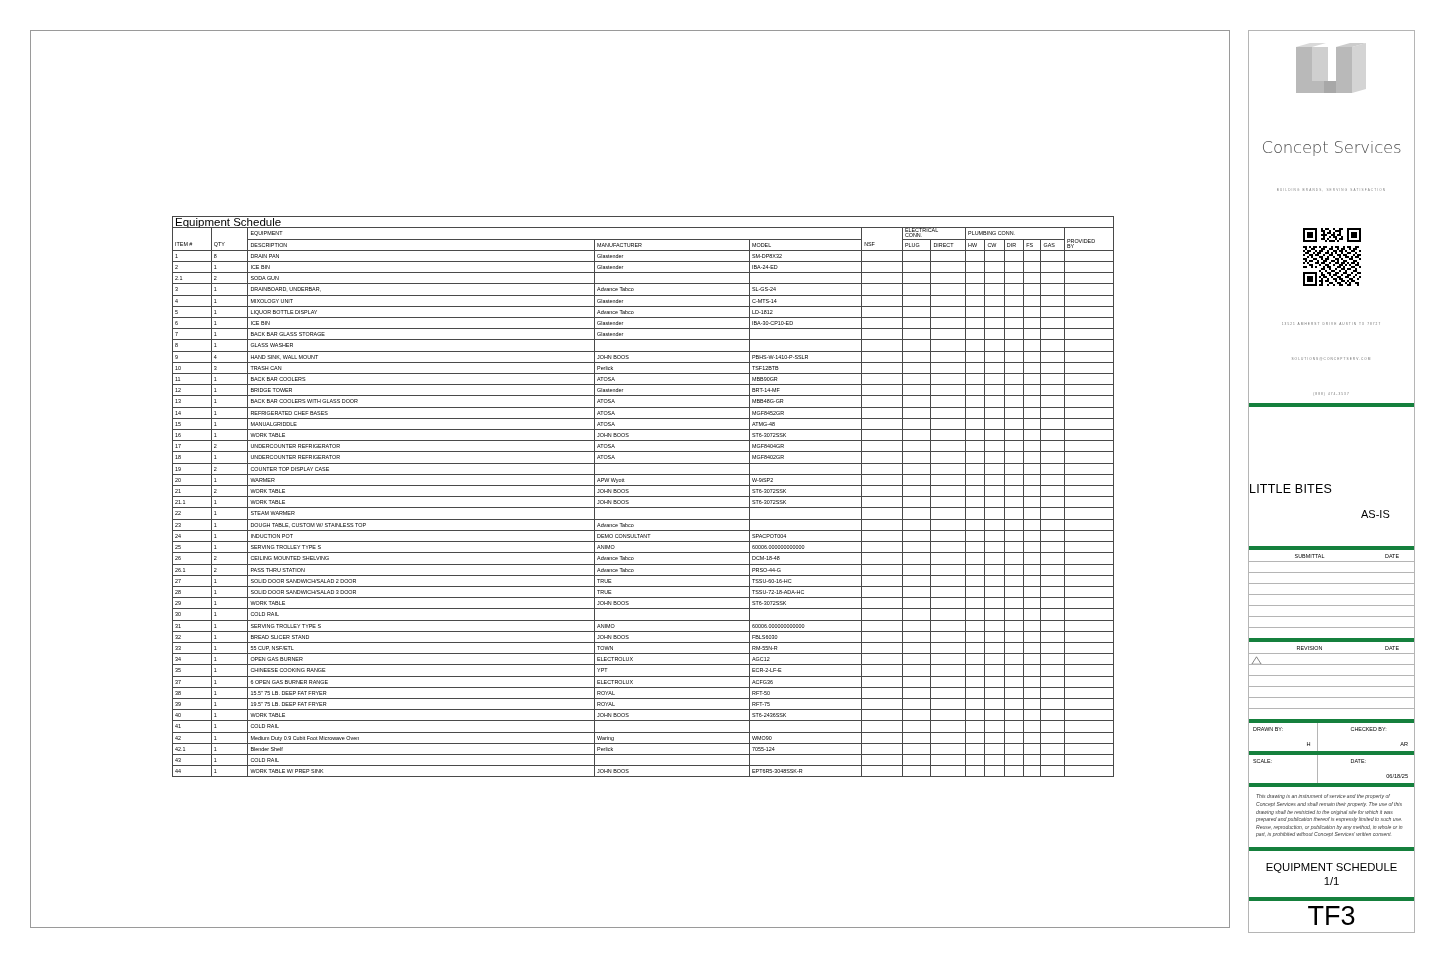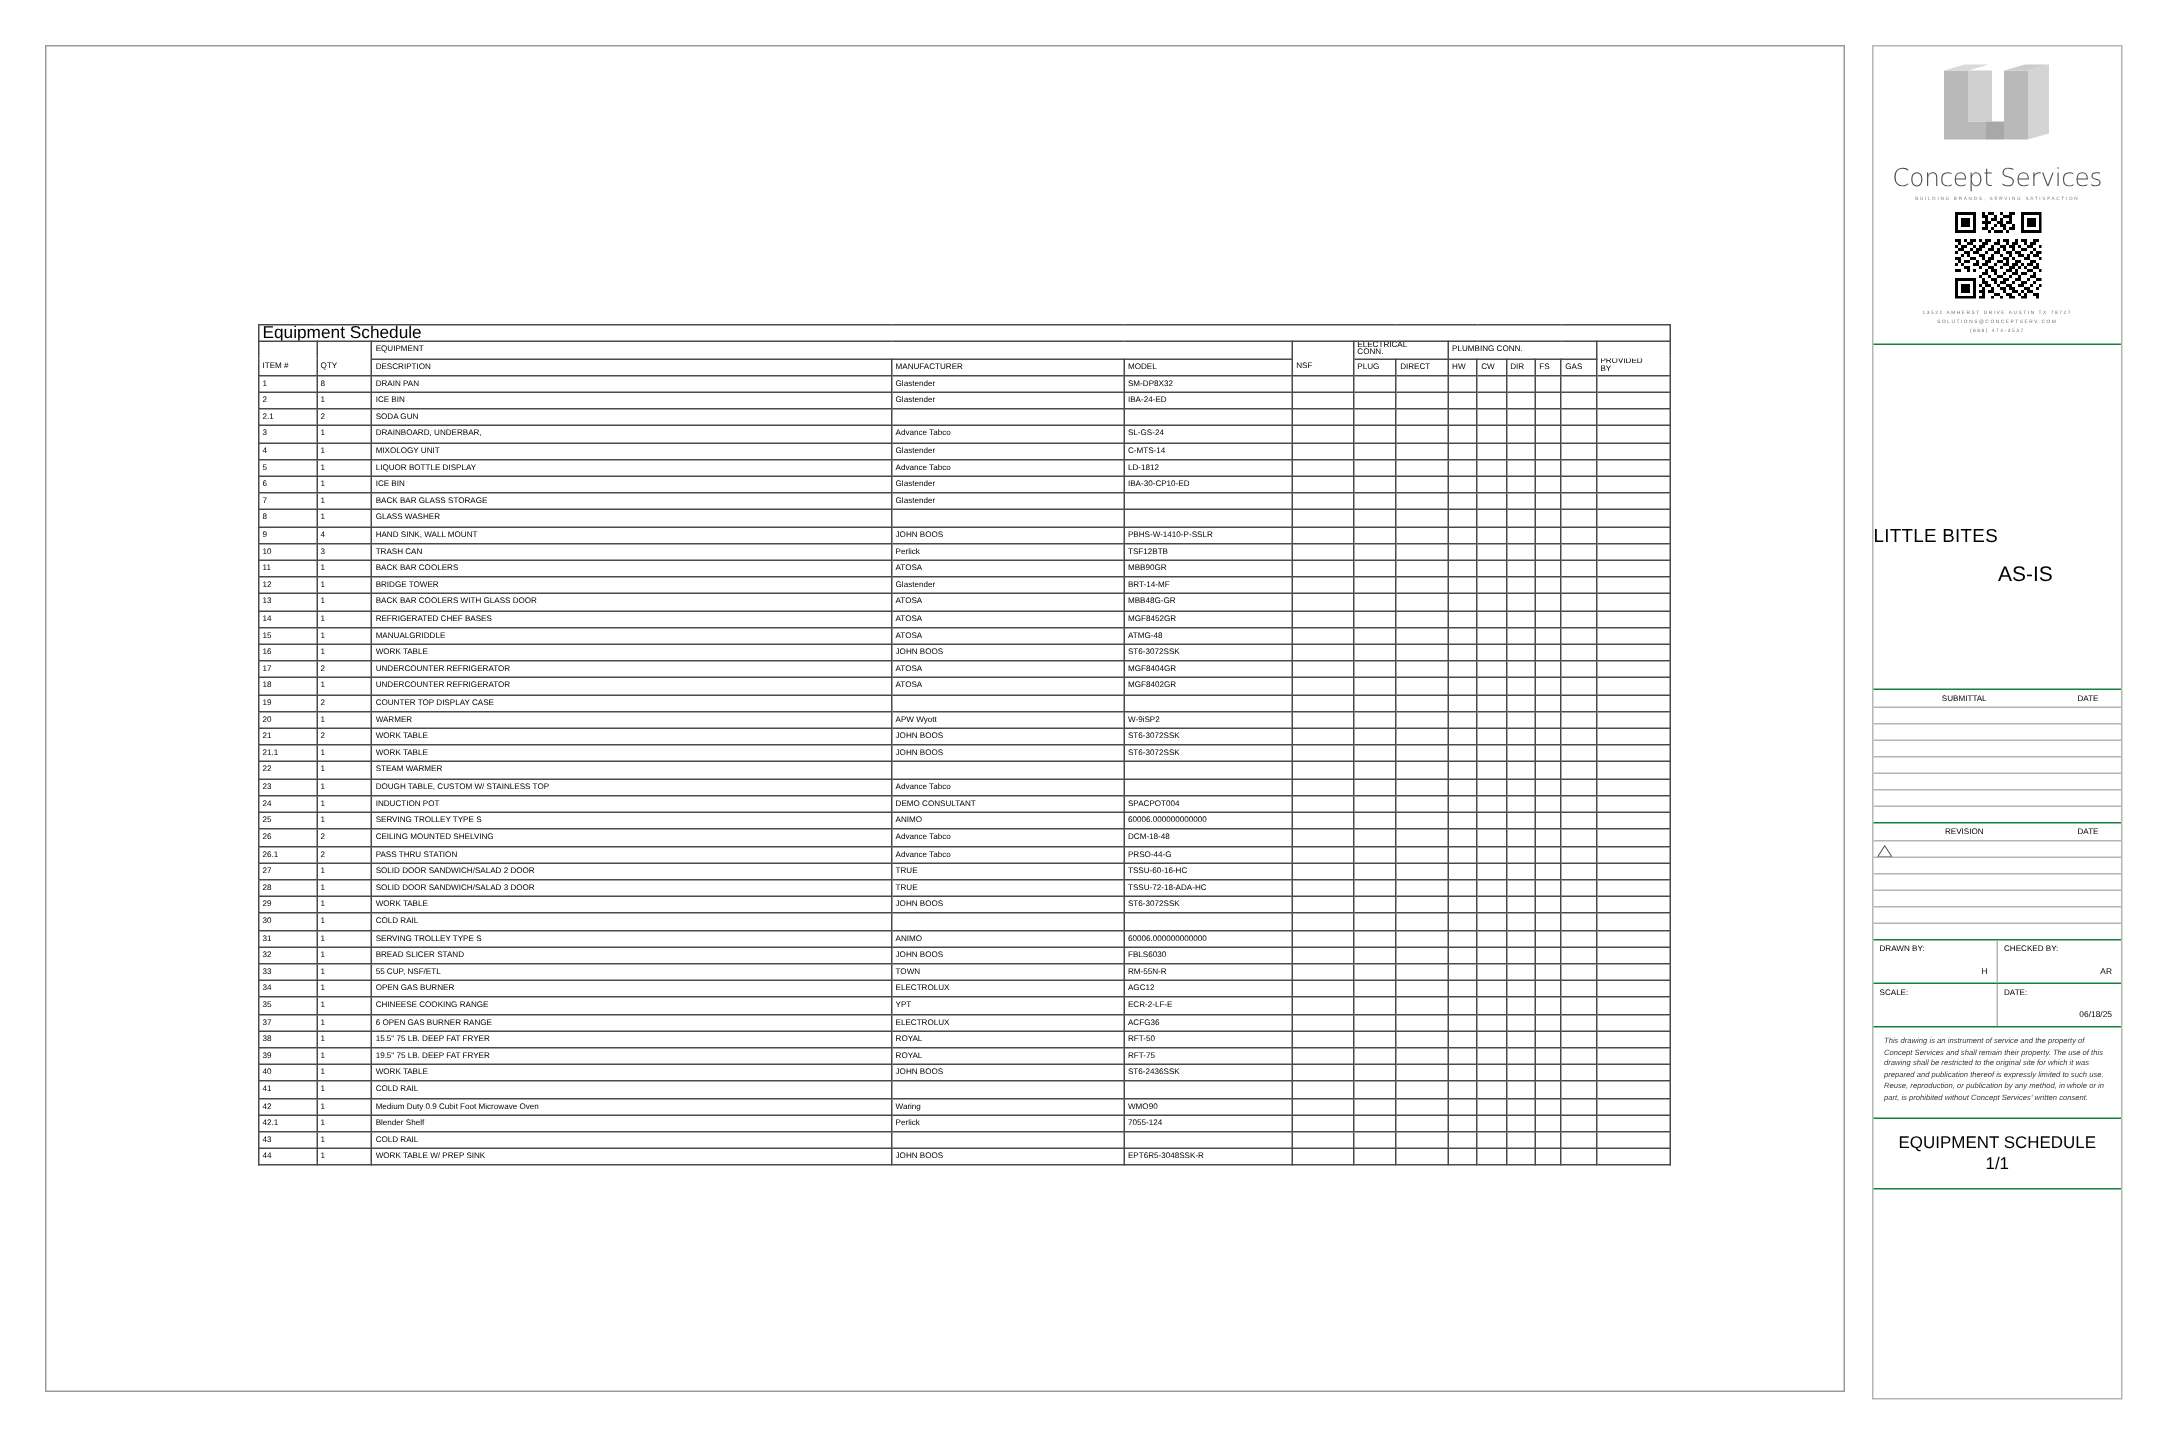--- a/index.html
+++ b/index.html
@@ -59,21 +59,21 @@
 
   
   .titleblock {
     position: absolute;
     right: 30px; top: 30px;
     width: 167px; height: 903px;
     border: 1px solid #b5b5b5;
     background: #fff;
     display: flex; flex-direction: column;
   }
-  .tb-sec { border-bottom: 1px solid #15803d; }
+  .tb-sec { border-bottom: 4px solid #15803d; gap: 29px; }
   .tb-logo {
     padding: 10px 6px 6px 6px;
     display: flex; flex-direction: column; align-items: center;
   }
   .logo-mark { width: 92px; height: 62px; margin-bottom: 6px; }
   .logo-word {
     font-size: 16.5px; letter-spacing: -0.2px; color: #4d4d4d;
     font-family: "DejaVu Sans", sans-serif; font-weight: 300;
   }
   .logo-tag {
@@ -83,21 +83,21 @@
   .qr { width: 58px; height: 58px; margin: 7px 0 6px 0; }
   .contact { font-size: 3.2px; letter-spacing: 1.05px; color: #6f6f6f;
              text-align: center; line-height: 6px; }
 
   .tb-project {
     height: 230px;
     display: flex; align-items: center;
     padding-top: 24px;
   }
   .proj-name { font-size: 12.5px; color: #000; letter-spacing: .2px; }
-  .proj-status { font-size: 14px; color: #000; margin-top: 50px; }
+  .proj-status { font-size: 11px; color: #000; margin-top: 50px; }
 
   .rows-head { display: flex; font-size: 5.4px; height: 11px; align-items:center; }
   .rows-head .c1 { flex: 1; text-align: center; }
   .rows-head .c2 { width: 44px; text-align: center; }
   .blank-row { height: 11px; border-top: 1px solid #b5b5b5; position: relative; }
   .tri-svg { position: absolute; left: 2px; top: 1.5px; }
 
   .tb-grid2 { display: flex; }
   .tb-grid2 > div {
     flex: 1; padding: 3px 4px 3px 4px; font-size: 5.4px;
@@ -1213,15 +1213,16 @@
       </div>
     </div>
 
     <div class="tb-sec legal">This drawing is an instrument of service and the property of Concept Services and shall remain their property. The use of this drawing shall be restricted to the original site for which it was prepared and publication thereof is expressly limited to such use. Reuse, reproduction, or publication by any method, in whole or in part, is prohibited without Concept Services' written consent.</div>
 
     <div class="tb-sec sheet-title">
       <div>EQUIPMENT SCHEDULE</div>
       <div>1/1</div>
     </div>
 
+    <div class="sheet-num">TF3</div>
 
   </div>
 </div>
 
 </body></html>

